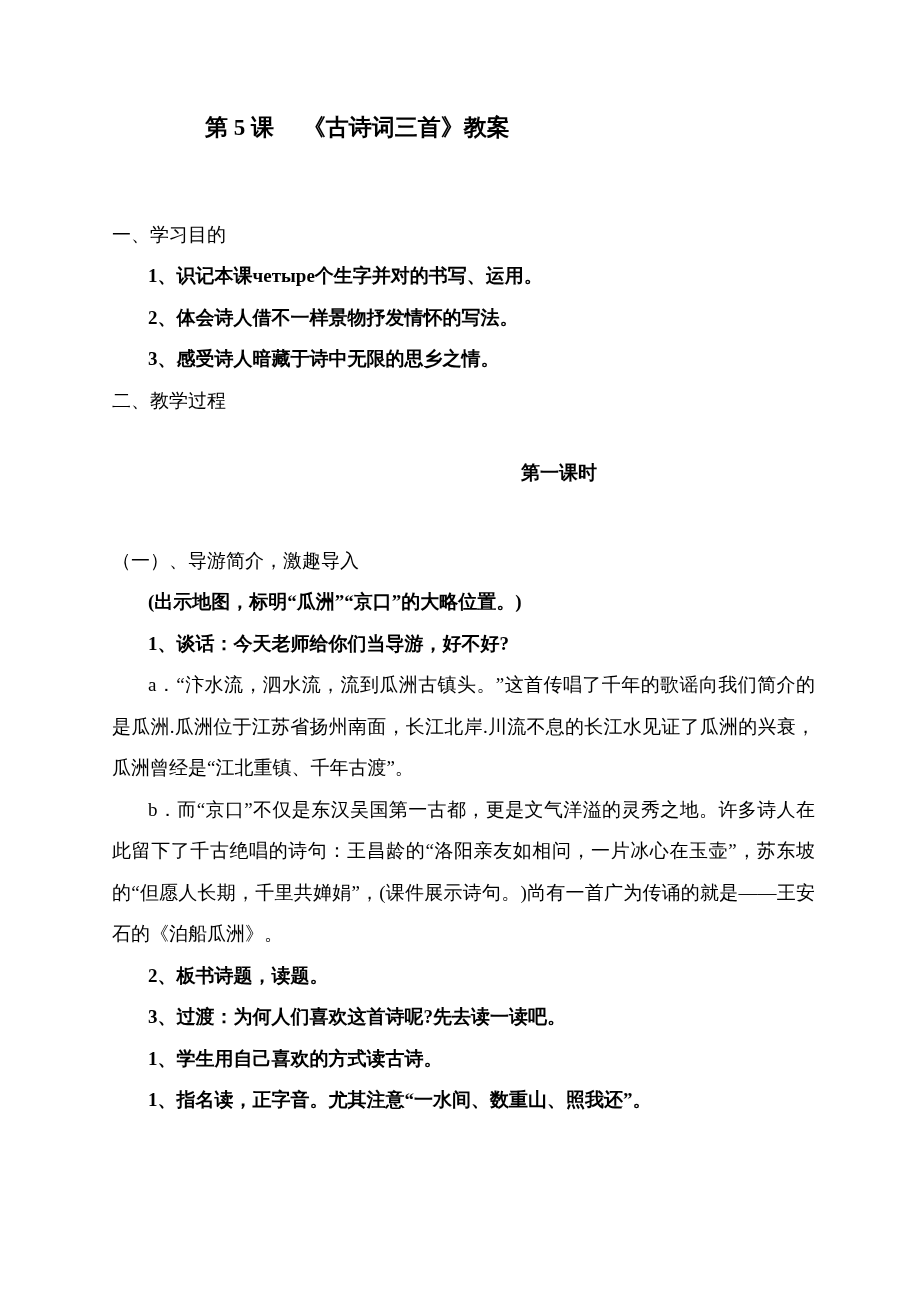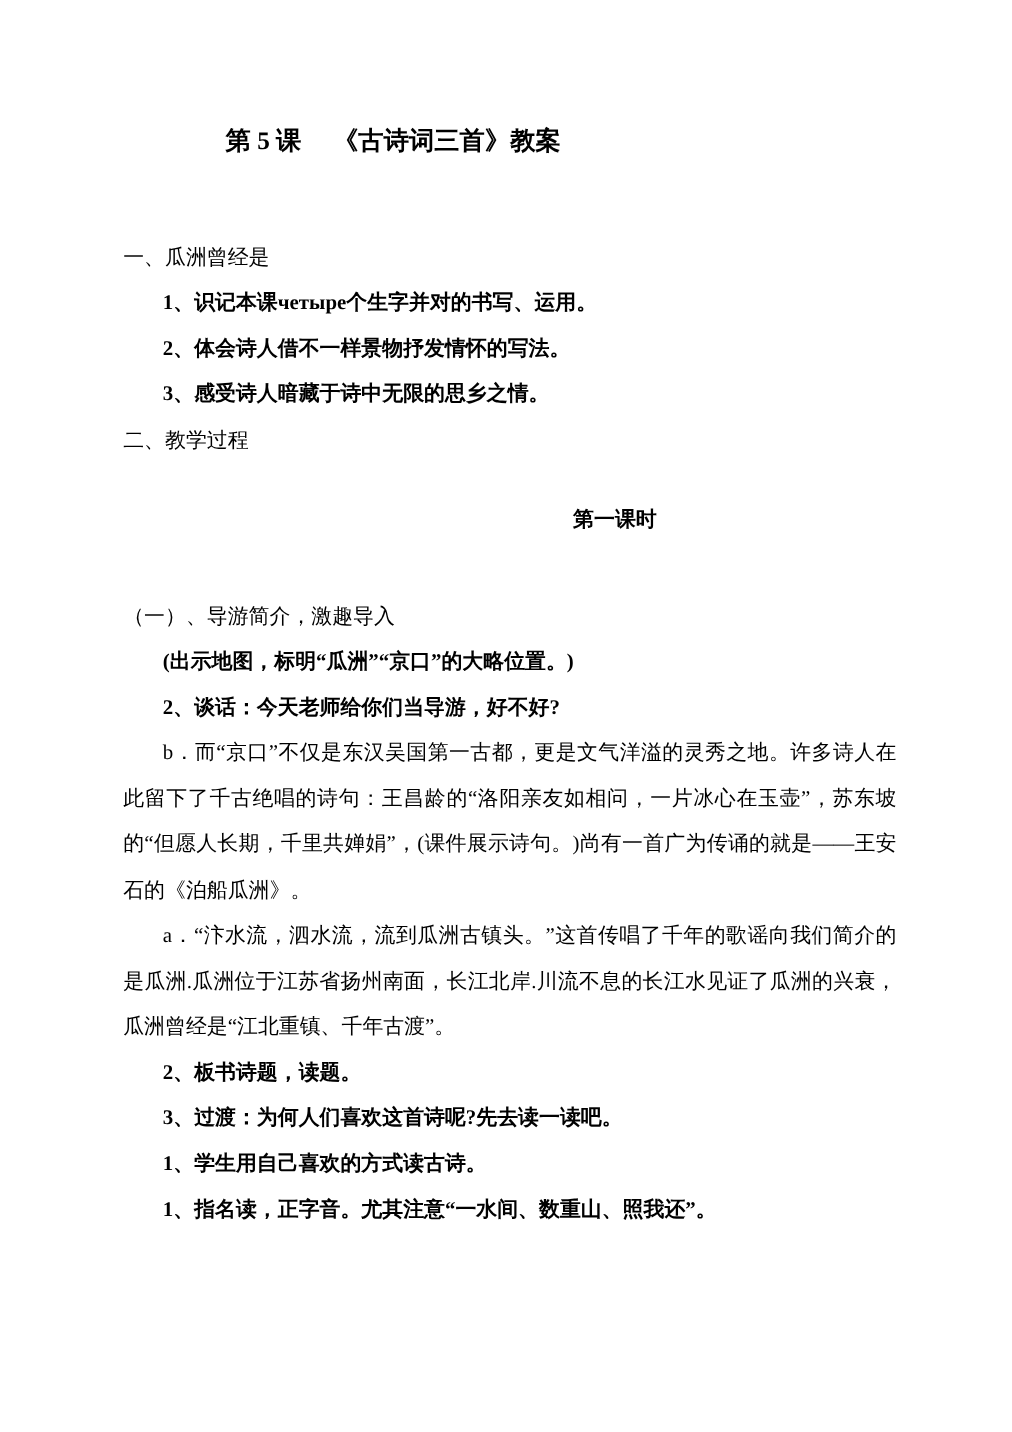--- a/index.html
+++ b/index.html
@@ -50,31 +50,31 @@
     text-indent: 36px;
     text-align: justify;
   }
 </style>
 </head>
 <body>
 
 <div class="page">
   <p class="doc-title">第 5 课　 《古诗词三首》教案</p>
 
-  <p class="sec">一、瓜洲曾经是</p>
+  <p class="sec">一、学习目的</p>
   <p class="item">1、识记本课четыре个生字并对的书写、运用。</p>
   <p class="item">2、体会诗人借不一样景物抒发情怀的写法。</p>
   <p class="item">3、感受诗人暗藏于诗中无限的思乡之情。</p>
   <p class="sec">二、教学过程</p>
 
   <p class="subtitle">第一课时</p>
 
   <p class="sec">（一）、导游简介，激趣导入</p>
   <p class="item">(出示地图，标明“瓜洲”“京口”的大略位置。)</p>
-  <p class="item">2、谈话：今天老师给你们当导游，好不好?</p>
+  <p class="item">1、谈话：今天老师给你们当导游，好不好?</p>
+  <p class="para">a．“汴水流，泗水流，流到瓜洲古镇头。”这首传唱了千年的歌谣向我们简介的是瓜洲.瓜洲位于江苏省扬州南面，长江北岸.川流不息的长江水见证了瓜洲的兴衰，瓜洲曾经是“江北重镇、千年古渡”。</p>
   <p class="para">b．而“京口”不仅是东汉吴国第一古都，更是文气洋溢的灵秀之地。许多诗人在此留下了千古绝唱的诗句：王昌龄的“洛阳亲友如相问，一片冰心在玉壶”，苏东坡的“但愿人长期，千里共婵娟”，(课件展示诗句。)尚有一首广为传诵的就是——王安石的《泊船瓜洲》。</p>
-  <p class="para">a．“汴水流，泗水流，流到瓜洲古镇头。”这首传唱了千年的歌谣向我们简介的是瓜洲.瓜洲位于江苏省扬州南面，长江北岸.川流不息的长江水见证了瓜洲的兴衰，瓜洲曾经是“江北重镇、千年古渡”。</p>
   <p class="item">2、板书诗题，读题。</p>
   <p class="item">3、过渡：为何人们喜欢这首诗呢?先去读一读吧。</p>
 
   <p class="item">1、学生用自己喜欢的方式读古诗。</p>
   <p class="item">1、指名读，正字音。尤其注意“一水间、数重山、照我还”。</p>
 </div>
 
 </body></html>

